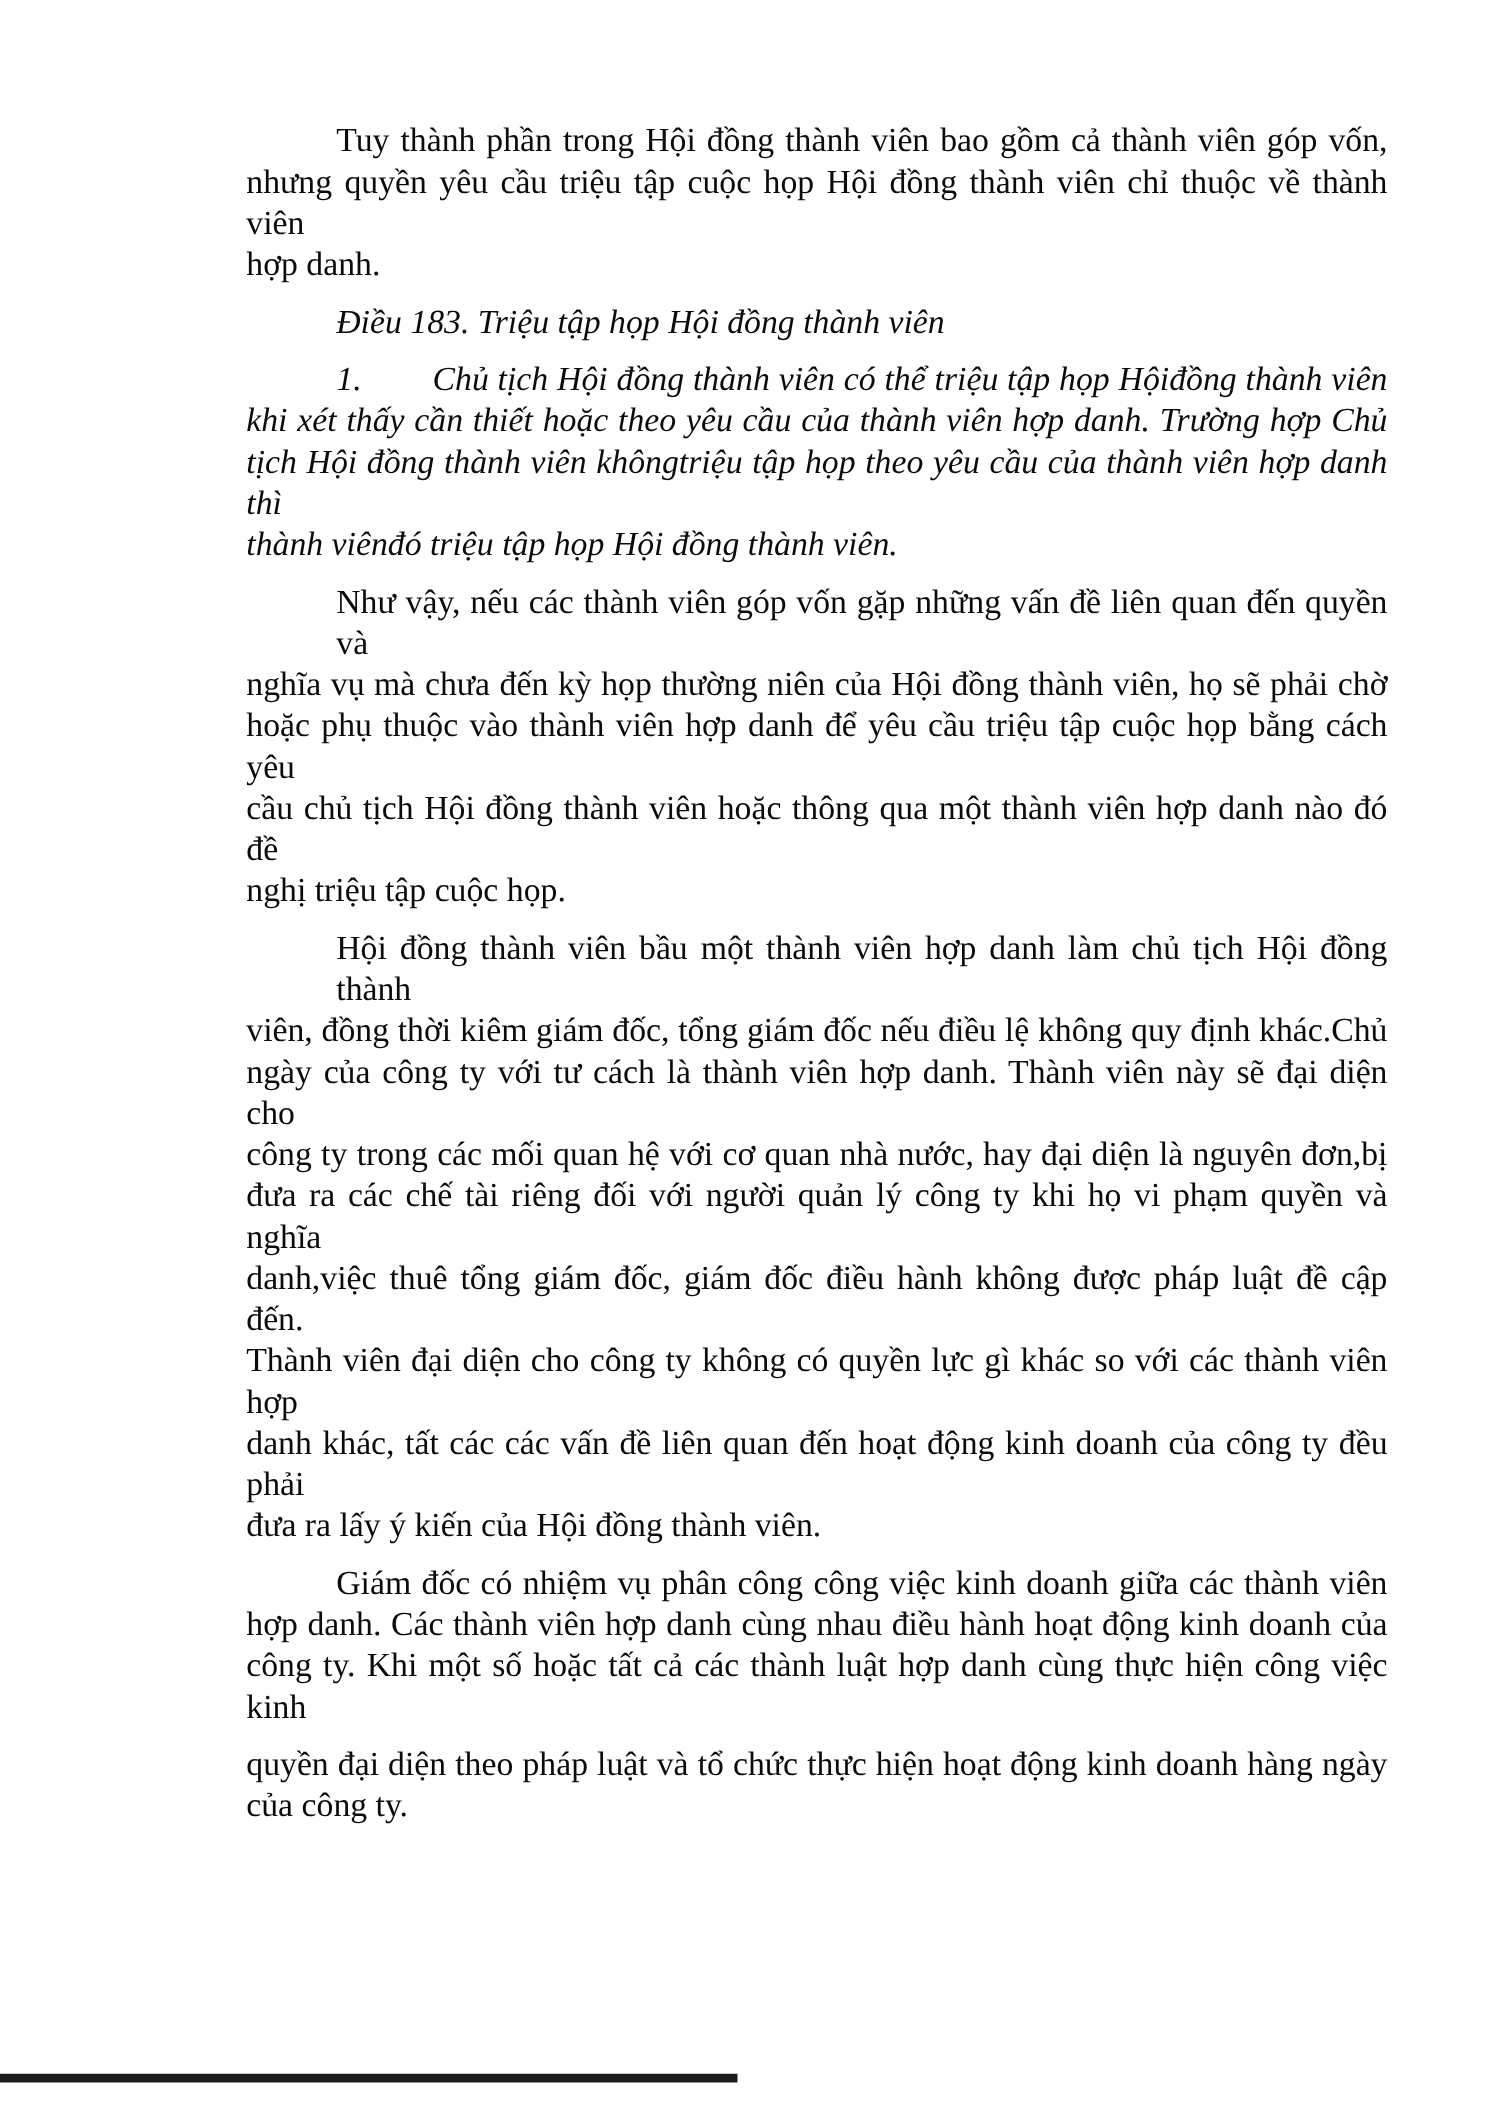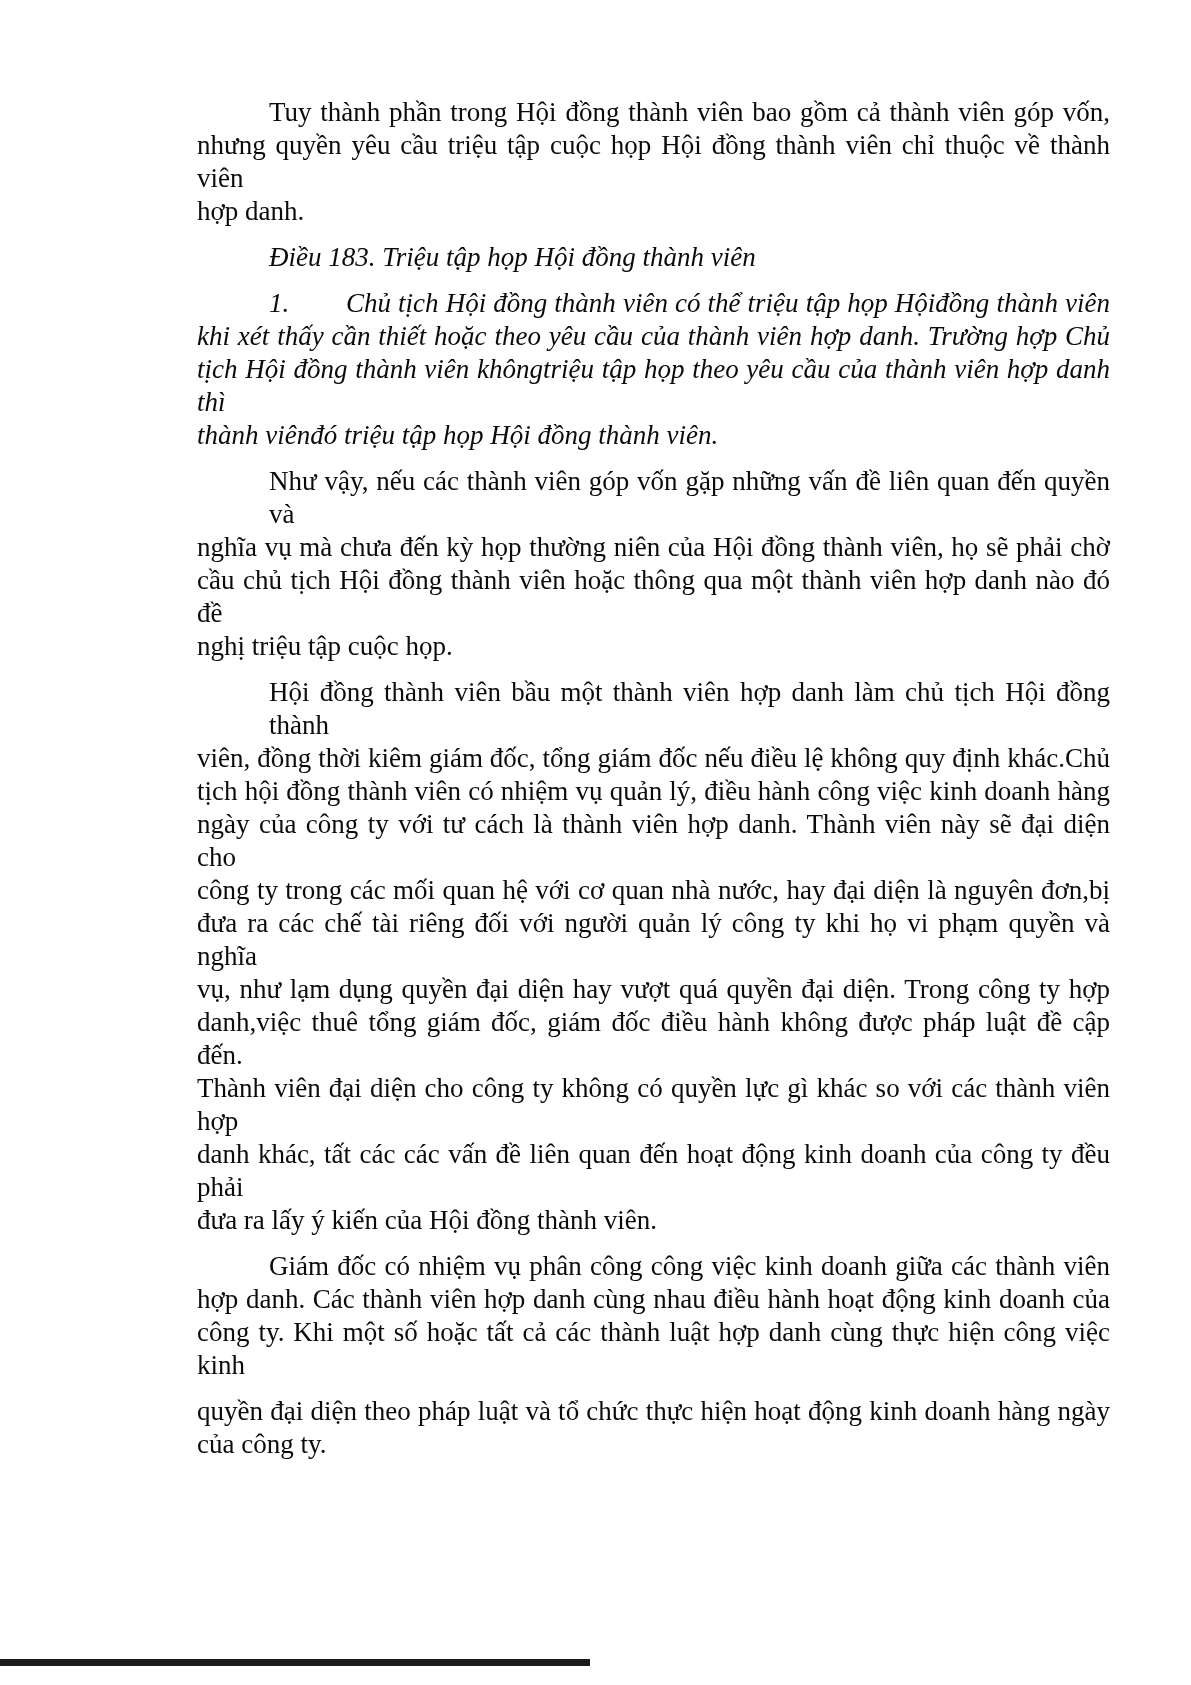--- a/index.html
+++ b/index.html
@@ -61,31 +61,30 @@
         </div>
         <div class="block italic">
           <div class="line first"><span class="marker">1.</span>Chủ tịch Hội đồng thành viên có thể triệu tập họp Hộiđồng thành viên</div>
           <div class="line">khi xét thấy cần thiết hoặc theo yêu cầu của thành viên hợp danh. Trường hợp Chủ</div>
           <div class="line">tịch Hội đồng thành viên khôngtriệu tập họp theo yêu cầu của thành viên hợp danh thì</div>
           <div class="line last">thành viênđó triệu tập họp Hội đồng thành viên.</div>
         </div>
         <div class="block normal">
           <div class="line first">Như vậy, nếu các thành viên góp vốn gặp những vấn đề liên quan đến quyền và</div>
           <div class="line">nghĩa vụ mà chưa đến kỳ họp thường niên của Hội đồng thành viên, họ sẽ phải chờ</div>
+          <div class="line">hoặc phụ thuộc vào thành viên hợp danh để yêu cầu triệu tập cuộc họp bằng cách yêu</div>
           <div class="line">cầu chủ tịch Hội đồng thành viên hoặc thông qua một thành viên hợp danh nào đó đề</div>
           <div class="line last">nghị triệu tập cuộc họp.</div>
         </div>
         <div class="block normal">
           <div class="line first">Hội đồng thành viên bầu một thành viên hợp danh làm chủ tịch Hội đồng thành</div>
           <div class="line">viên, đồng thời kiêm giám đốc, tổng giám đốc nếu điều lệ không quy định khác.Chủ</div>
-          <div class="line">tịch hội đồng thành viên có nhiệm vụ quản lý, điều hành công việc kinh doanh hàng</div>
           <div class="line">ngày của công ty với tư cách là thành viên hợp danh. Thành viên này sẽ đại diện cho</div>
           <div class="line">công ty trong các mối quan hệ với cơ quan nhà nước, hay đại diện là nguyên đơn,bị</div>
           <div class="line">đưa ra các chế tài riêng đối với người quản lý công ty khi họ vi phạm quyền và nghĩa</div>
-          <div class="line">vụ, như lạm dụng quyền đại diện hay vượt quá quyền đại diện. Trong công ty hợp</div>
           <div class="line">danh,việc thuê tổng giám đốc, giám đốc điều hành không được pháp luật đề cập đến.</div>
           <div class="line">Thành viên đại diện cho công ty không có quyền lực gì khác so với các thành viên hợp</div>
           <div class="line">danh khác, tất các các vấn đề liên quan đến hoạt động kinh doanh của công ty đều phải</div>
           <div class="line last">đưa ra lấy ý kiến của Hội đồng thành viên.</div>
         </div>
         <div class="block normal">
           <div class="line first">Giám đốc có nhiệm vụ phân công công việc kinh doanh giữa các thành viên</div>
           <div class="line">hợp danh. Các thành viên hợp danh cùng nhau điều hành hoạt động kinh doanh của</div>
           <div class="line">công ty. Khi một số hoặc tất cả các thành luật hợp danh cùng thực hiện công việc kinh</div>
         </div>

